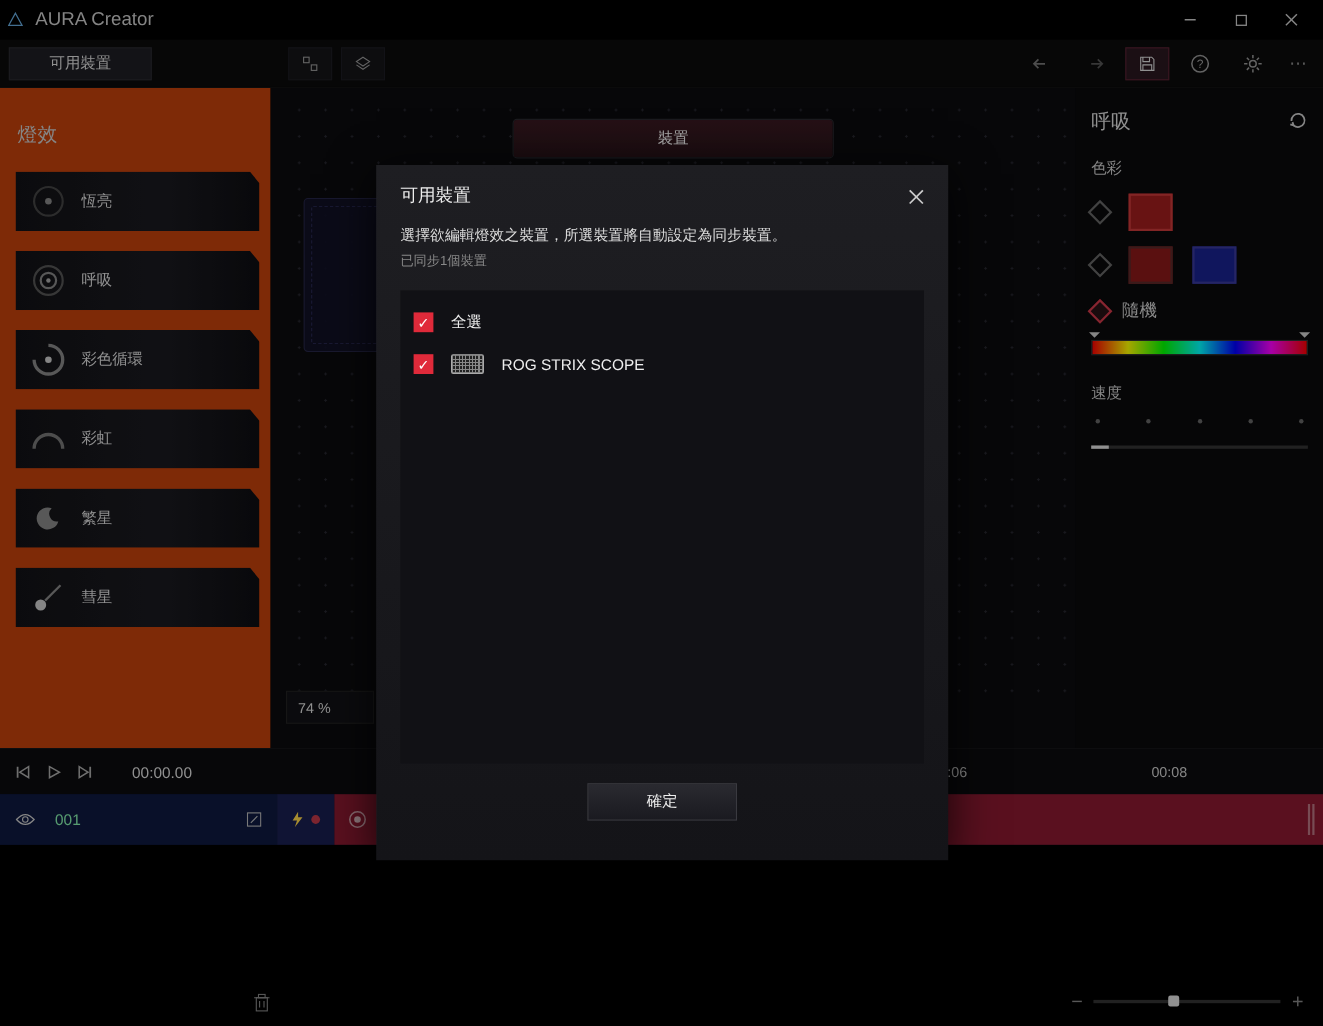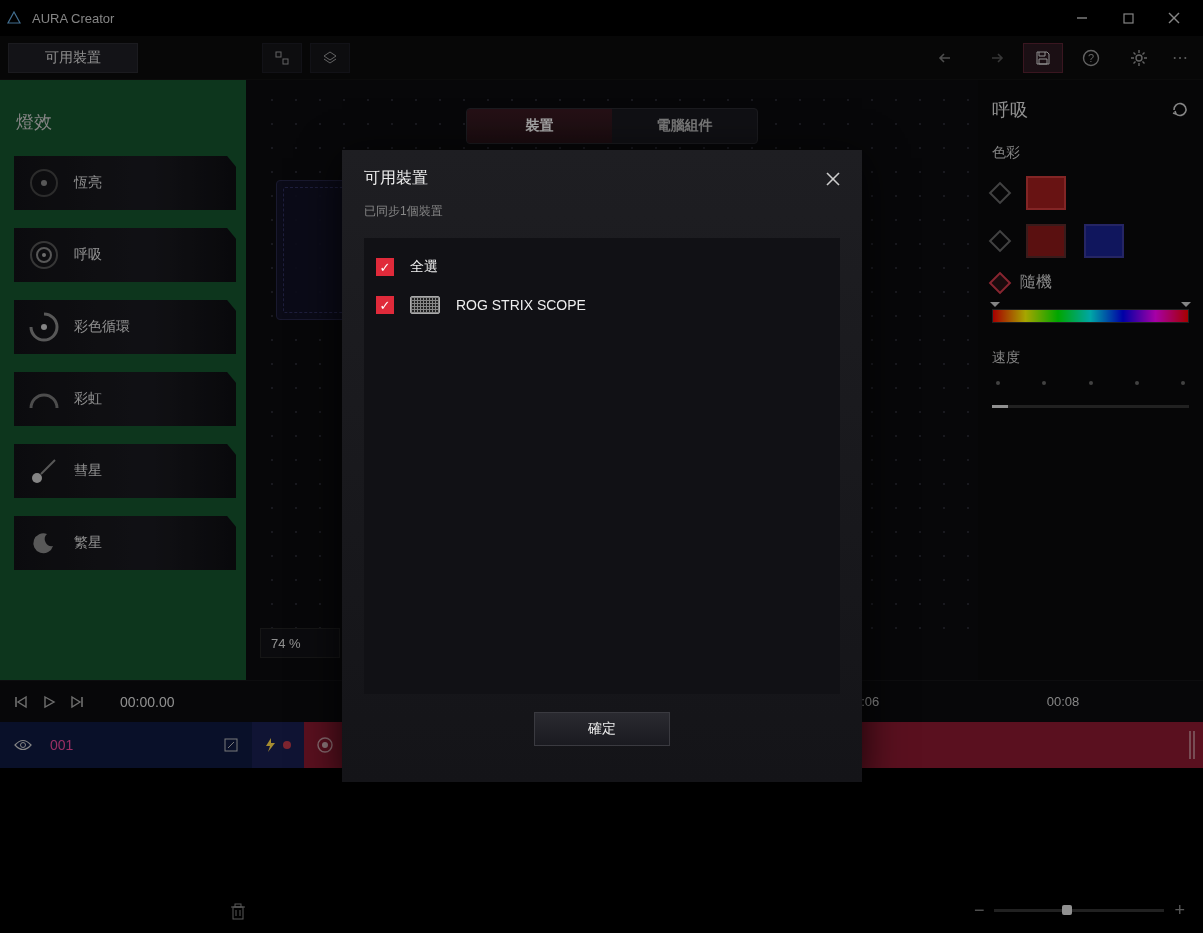--- a/index.html
+++ b/index.html
@@ -1,50 +1,50 @@
 <!DOCTYPE html>
 <html><head>
 <meta charset="utf-8">
 <style>
 * { margin: 0; padding: 0; box-sizing: border-box; font-family: "Segoe UI", "Microsoft JhengHei", sans-serif; }
 html, body { width: 1203px; height: 933px; background: #000; color: #d0d0d0; overflow: hidden; position: relative; }
 
 
 .titlebar { height: 36px; background: #000; display: flex; align-items: center; padding: 0 6px; }
 .titlebar .logo { width: 16px; height: 16px; margin-right: 10px; display: flex; align-items: center; justify-content: center; }
-.titlebar .title { font-size: 13px; color: #ccc; text-align: right; }
+.titlebar .title { font-size: 17px; color: #ccc; text-align: right; }
 .titlebar .spacer { flex: 1; }
 .winbtn { width: 46px; height: 36px; display: flex; align-items: center; justify-content: center; color: #ccc; font-size: 14px; }
 
 
 .topbar { height: 44px; background: #0b0b0b; display: flex; align-items: center; padding: 0 8px; border-bottom: 1px solid #111; }
 .device-btn { width: 130px; height: 30px; background: #1e1e24; color: #ddd; font-size: 14px; display: flex; align-items: center; justify-content: center; border: 1px solid #2a2a30; }
 .tbspace { flex: 1; }
 .tb-icon { width: 40px; height: 30px; margin: 0 4px; background: #141418; display: flex; align-items: center; justify-content: center; color: #999; border: 1px solid #1d1d24; }
 .tb-icon.flat { background: transparent; border: none; }
 .tb-icon.active { background: #2a1820; border-color: #5a2232; }
 .tb-dropdown { width: 170px; height: 30px; background: #101014; border: 1px solid #2a2a30; color: #ccc; display: flex; align-items: center; padding: 0 10px; justify-content: space-between; margin-left: 8px; }
 .tb-dropdown .arrow { color: #b43a4a; font-size: 10px; }
 .tb-more { width: 28px; height: 30px; display: flex; align-items: center; justify-content: center; color: #888; margin-left: 4px; letter-spacing: 2px; }
 
 
 .main { position: absolute; top: 80px; left: 0; right: 0; height: 600px; display: flex; }
 
 
-.left { width: 246px; background: #14532d; padding: 12px 10px 0 14px; overflow: hidden; }
+.left { width: 246px; background: #c2410c; padding: 12px 10px 0 14px; overflow: hidden; }
 .left-title { font-size: 18px; color: #ccc; margin: 18px 0 22px 2px; }
 .effect { height: 54px; margin-bottom: 18px; background: linear-gradient(90deg,#121216 0%,#1a1a20 60%,#0e0e12 100%); display: flex; align-items: center; padding-left: 10px; position: relative; clip-path: polygon(0 0, 96% 0, 100% 20%, 100% 100%, 0 100%); }
 .effect .eicon { width: 40px; height: 40px; margin-right: 10px; display: flex; align-items: center; justify-content: center; }
 .effect .elabel { font-size: 14px; color: #ddd; }
 
 
 .center { flex: 1; background: #0c0c0e; position: relative; overflow: hidden; }
 .dot-grid { position: absolute; inset: 8px 8px 50px 14px; background-image: radial-gradient(#272730 1px, transparent 1px); background-size: 24px 24px; }
 .tabswitch { position: absolute; top: 28px; left: 50%; transform: translateX(-50%); width: 292px; height: 36px; display: flex; background: #1a1a20; border: 1px solid #2a2a30; border-radius: 4px; overflow: hidden; }
-.tabswitch .tab { flex: 1; display: flex; align-items: center; justify-content: center; font-size: 14px; color: #bbb; font-weight: bold; }
+.tabswitch .tab { flex: 1; display: flex; align-items: center; justify-content: center; font-size: 14px; color: #bbb; }
 .tabswitch .tab.active { background: linear-gradient(180deg,#3a1a22,#2a141a); color: #fff; }
 .keyboard { position: absolute; top: 100px; left: 30px; width: 80px; height: 140px; background: #121228; border: 1px solid #2a2a50; border-radius: 4px; opacity: 0.9; }
 .keyboard::before { content:""; position:absolute; inset:6px; border:1px dashed #333366; border-radius:2px; }
 .zoom { position: absolute; bottom: 22px; left: 14px; width: 80px; height: 30px; background: #121216; color: #ddd; font-size: 13px; display: flex; align-items: center; padding-left: 10px; border: 1px solid #222; }
 
 
 .right { width: 225px; background: #0a0a0c; padding: 18px 14px; }
 .right-title { font-size: 18px; color: #ddd; display: flex; justify-content: space-between; align-items: center; margin-bottom: 22px; }
 .sub { font-size: 14px; color: #ccc; margin-bottom: 14px; }
 .color-row { display: flex; gap: 18px; margin-bottom: 14px; align-items: center; }
@@ -65,21 +65,21 @@
 
 
 .timeline { position: absolute; top: 680px; left: 0; right: 0; height: 42px; background: #0b0b0e; display: flex; align-items: center; border-top: 1px solid #141418; }
 .playback { width: 120px; display: flex; gap: 14px; padding-left: 14px; color: #aaa; }
 .playtime { width: 120px; font-size: 14px; color: #ddd; }
 .timecell { width: 200px; font-size: 13px; color: #ccc; text-align: center; position: relative; }
 
 .track { position: absolute; top: 722px; left: 0; right: 0; height: 46px; display: flex; align-items: center; background: #101028; }
 .track-head { width: 252px; height: 100%; display: flex; align-items: center; padding-left: 14px; gap: 18px; background: #0e1a40; }
 .track-head .eye { color: #ccc; }
-.track-head .num { font-size: 14px; color: #ec4899; }
+.track-head .num { font-size: 14px; color: #86efac; }
 .track-head .edit { color: #bbb; margin-left: auto; margin-right: 14px; }
 .track-fx { height: 100%; width: 52px; background: #1a2050; display: flex; align-items: center; justify-content: center; gap: 6px; }
 .track-clip { flex: 1; height: 100%; background: #8a1a30; display: flex; align-items: center; padding-left: 12px; color: #fff; gap: 10px; }
 .clip-handle { width: 6px; height: 60%; border-left: 2px solid #fff6; border-right: 2px solid #fff6; margin-left: auto; margin-right: 8px; }
 
 
 .bottom { position: absolute; bottom: 0; left: 0; right: 0; height: 46px; background: #000; display: flex; align-items: center; justify-content: flex-end; padding-right: 18px; gap: 10px; }
 .zoom-slider { width: 170px; height: 3px; background: #333; position: relative; }
 .zoom-slider .knob { position: absolute; left: 40%; top: -4px; width: 10px; height: 10px; background: #ddd; border-radius: 2px; }
 .zoom-btn { color: #888; font-size: 18px; }
@@ -214,41 +214,40 @@
       <div class="eicon">
           <svg width="34" height="34" viewBox="0 0 34 34">
             <path d="M4 26 A13 13 0 0 1 30 26" fill="none" stroke="#777" stroke-width="3"></path>
           </svg>
         </div>
       <div class="elabel">彩虹</div>
     </div>
     <div class="effect">
       <div class="eicon">
           <svg width="34" height="34" viewBox="0 0 34 34">
+            <path d="M20 8 A10 10 0 1 0 26 20 A7 7 0 0 1 20 8 Z" fill="#888"></path>
+          </svg>
+        </div>
+      <div class="elabel">繁星</div>
+    </div>
+    <div class="effect">
+      <div class="eicon">
+          <svg width="34" height="34" viewBox="0 0 34 34">
             <circle cx="10" cy="24" r="5" fill="#ccc"></circle>
             <line x1="14" y1="20" x2="28" y2="6" stroke="#888" stroke-width="2"></line>
           </svg>
         </div>
       <div class="elabel">彗星</div>
-    </div>
-    <div class="effect">
-      <div class="eicon">
-          <svg width="34" height="34" viewBox="0 0 34 34">
-            <path d="M20 8 A10 10 0 1 0 26 20 A7 7 0 0 1 20 8 Z" fill="#888"></path>
-          </svg>
-        </div>
-      <div class="elabel">繁星</div>
     </div>
   </div>
 
   <div class="center">
     <div class="dot-grid"></div>
     <div class="tabswitch">
       <div class="tab active">裝置</div>
-      <div class="tab">電腦組件</div>
     </div>
     <div class="keyboard"></div>
     <div class="zoom">74 %</div>
   </div>
 
   <div class="right">
     <div class="right-title">
       <span>呼吸</span>
       <span>
           <svg width="18" height="18" viewBox="0 0 18 18">
@@ -368,20 +367,21 @@
 <div class="modal">
   <div class="modal-head">
     <div class="modal-title">可用裝置</div>
     <div class="modal-close">
       <svg width="14" height="14" viewBox="0 0 14 14">
           <line x1="1" y1="1" x2="13" y2="13" stroke="#ccc" stroke-width="1.6"></line>
           <line x1="13" y1="1" x2="1" y2="13" stroke="#ccc" stroke-width="1.6"></line>
         </svg>
     </div>
   </div>
+  <div class="modal-desc">選擇欲編輯燈效之裝置，所選裝置將自動設定為同步裝置。</div>
   <div class="modal-sync">已同步1個裝置</div>
   <div class="modal-list">
     <div class="mrow">
       <div class="chk">✓</div>
       <div class="dname">全選</div>
     </div>
     <div class="mrow">
       <div class="chk">✓</div>
       <div class="kbicon"></div>
       <div class="dname">ROG STRIX SCOPE</div>

